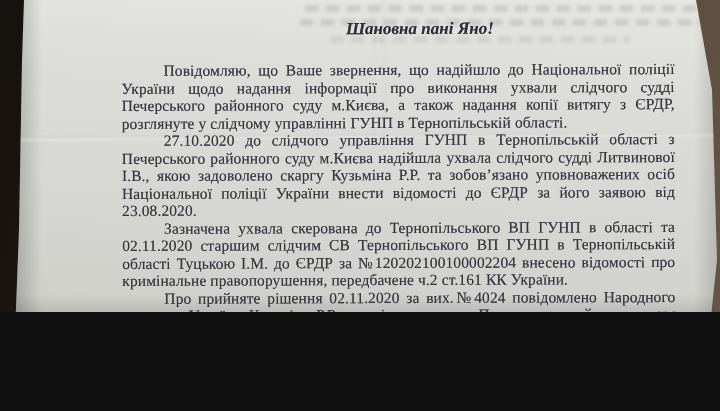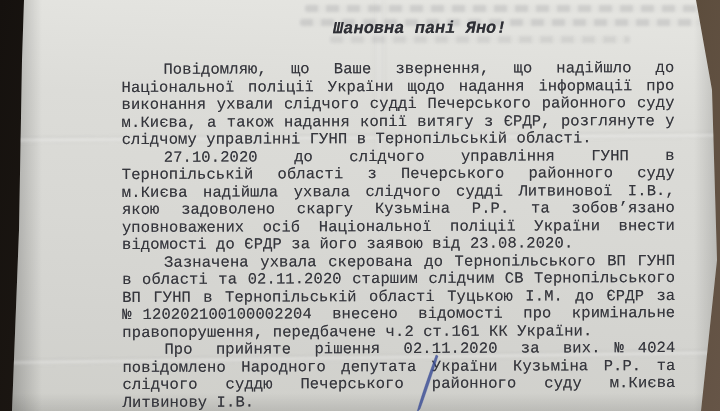--- a/index.html
+++ b/index.html
@@ -1,19 +1,19 @@
 <!DOCTYPE html>
 <html><head>
 <meta charset="utf-8">
 <style>
   html,body { margin:0; padding:0; background:#111; }
   .scene {
-    position:relative; width:720px; height:411px; overflow:hidden;
+    position:relative; width:720px; height:312px; overflow:hidden;
     background: linear-gradient(100deg, #15110e 0%, #221c16 25%, #342a22 55%, #584938 82%, #665547 100%);
-    font-family: Liberation Mono, monospace;
+    font-family: Liberation Serif, serif;
   }
   .paper {
     position:absolute; inset:0;
     clip-path: polygon(24px 0px, 696px 0px, 712px 90px, 717px 260px, 701px 411px, 12px 411px, 19px 230px, 22px 60px);
     background:
       linear-gradient(183deg, #e6e6e2 0%, #dcdcd8 28%, #d8d8d4 55%, #d3d3cf 80%, #cfcfca 100%);
   }
   .edge-shade-left {
     position:absolute; left:12px; top:0; bottom:0; width:30px;
     background: linear-gradient(to right, rgba(0,0,0,0.22), rgba(0,0,0,0.0));

